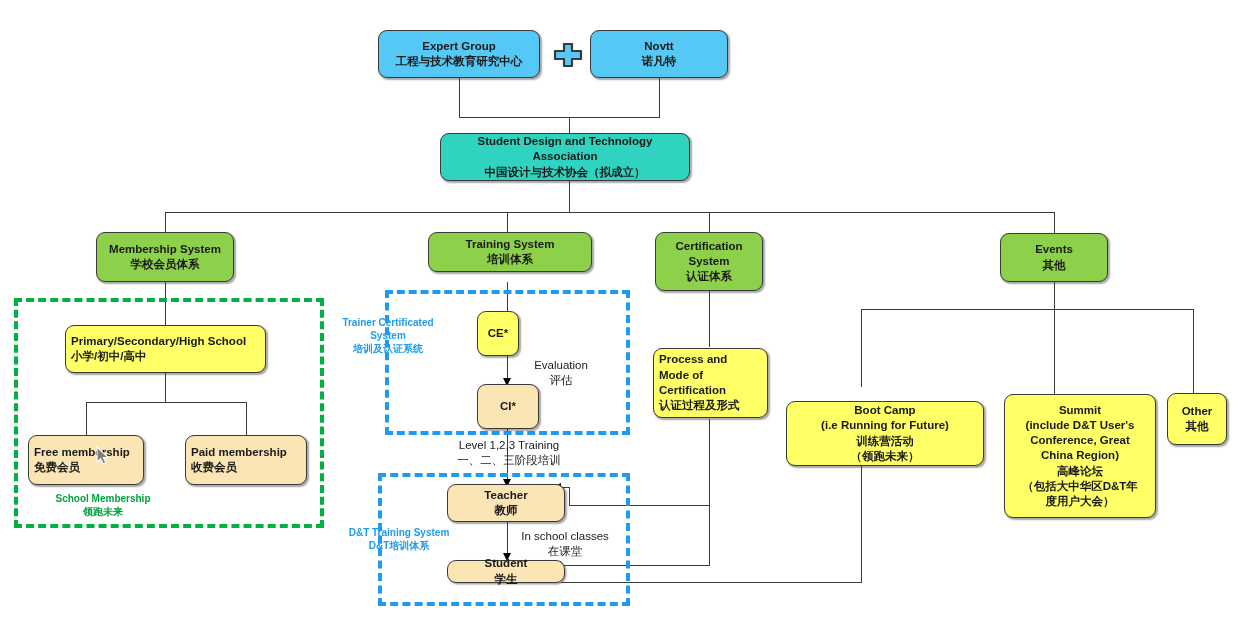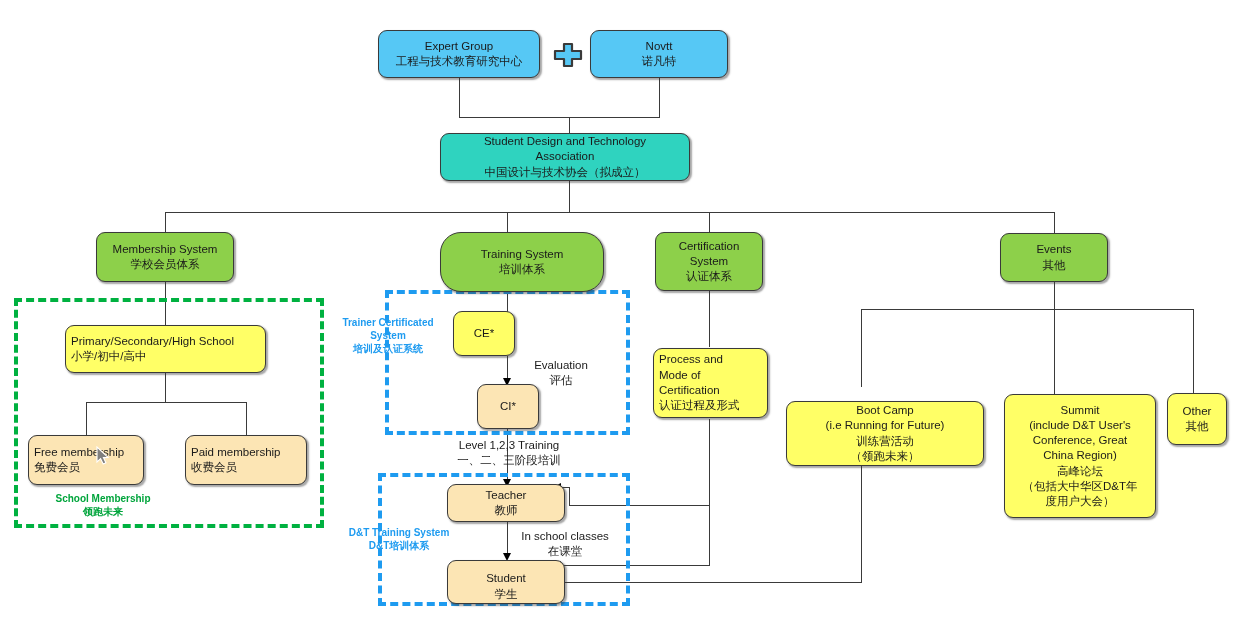--- a/index.html
+++ b/index.html
@@ -3,21 +3,21 @@
 <meta charset="utf-8">
 <style>
   html,body{margin:0;padding:0;background:#ffffff;}
   body{font-family:"Liberation Sans","DejaVu Sans",sans-serif;}
   #canvas{position:relative;width:1240px;height:626px;background:#fff;overflow:hidden;}
 
   .node{position:absolute;box-sizing:border-box;border:1.4px solid #3a3a3a;border-radius:9px;
         display:flex;align-items:center;justify-content:center;text-align:center;
         font-size:11.5px;line-height:1.33;color:#1a1a1a;
         box-shadow:1.5px 1.5px 1.6px rgba(60,60,60,.45);}
-  .node .txt{padding:1px 5px;white-space:pre-line;}
+  .node .txt{padding:1px 5px;white-space:pre-line;font-weight:bold;}
   .node.left .txt{text-align:left;width:100%;}
 
   .blue{background:#56c8f5;}
   .teal{background:#2fd3bf;}
   .green{background:#8dd04a;}
   .yellow{background:#ffff66;}
   .cream{background:#fce5b4;}
 
   
   .ln{position:absolute;background:#3a3a3a;}
@@ -135,21 +135,21 @@
     <span class="txt">Student Design and Technology
 Association
 中国设计与技术协会（拟成立）</span>
   </div>
 
   <div class="node green" style="left:96px;top:232px;width:138px;height:50px;">
     <span class="txt">Membership  System
 学校会员体系</span>
   </div>
 
-  <div class="node green" style="left:440px;top:232px;width:164px;height:60px;border-radius:21px;">
+  <div class="node green" style="left:428px;top:232px;width:164px;height:40px;">
     <span class="txt">Training System
 培训体系</span>
   </div>
 
   <div class="node green" style="left:655px;top:232px;width:108px;height:59px;">
     <span class="txt">Certification
 System
 认证体系</span>
   </div>
 
@@ -166,21 +166,21 @@
   <div class="node cream left" style="left:28px;top:435px;width:116px;height:50px;">
     <span class="txt">Free membership
 免费会员</span>
   </div>
 
   <div class="node cream left" style="left:185px;top:435px;width:122px;height:50px;">
     <span class="txt">Paid membership
 收费会员</span>
   </div>
 
-  <div class="node yellow" style="left:453px;top:311px;width:62px;height:45px;">
+  <div class="node yellow" style="left:477px;top:311px;width:42px;height:45px;">
     <span class="txt">CE*</span>
   </div>
 
   <div class="node cream" style="left:477px;top:384px;width:62px;height:45px;">
     <span class="txt">CI*</span>
   </div>
 
   <div class="freetext" style="left:521px;top:358px;width:80px;">Evaluation
 评估</div>
 
@@ -188,21 +188,21 @@
 一、二、三阶段培训</div>
 
   <div class="node cream" style="left:447px;top:484px;width:118px;height:38px;">
     <span class="txt">Teacher
 教师</span>
   </div>
 
   <div class="freetext" style="left:513px;top:529px;width:104px;">In school classes
 在课堂</div>
 
-  <div class="node cream" style="left:447px;top:560px;width:118px;height:44px;align-items:flex-end;">
+  <div class="node cream" style="left:447px;top:560px;width:118px;height:23px;">
     <span class="txt">Student
 学生</span>
   </div>
 
   <div class="node yellow left" style="left:653px;top:348px;width:115px;height:70px;">
     <span class="txt">Process and
 Mode  of
 Certification
 认证过程及形式</span>
   </div>

